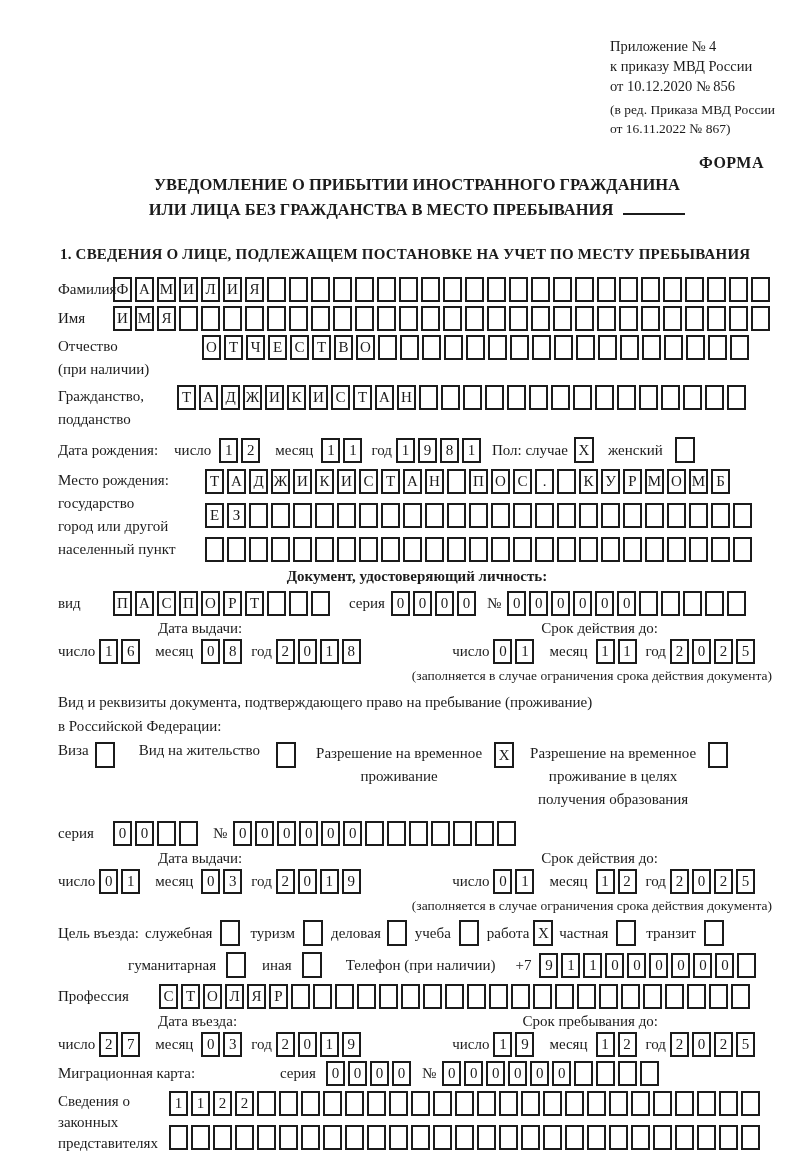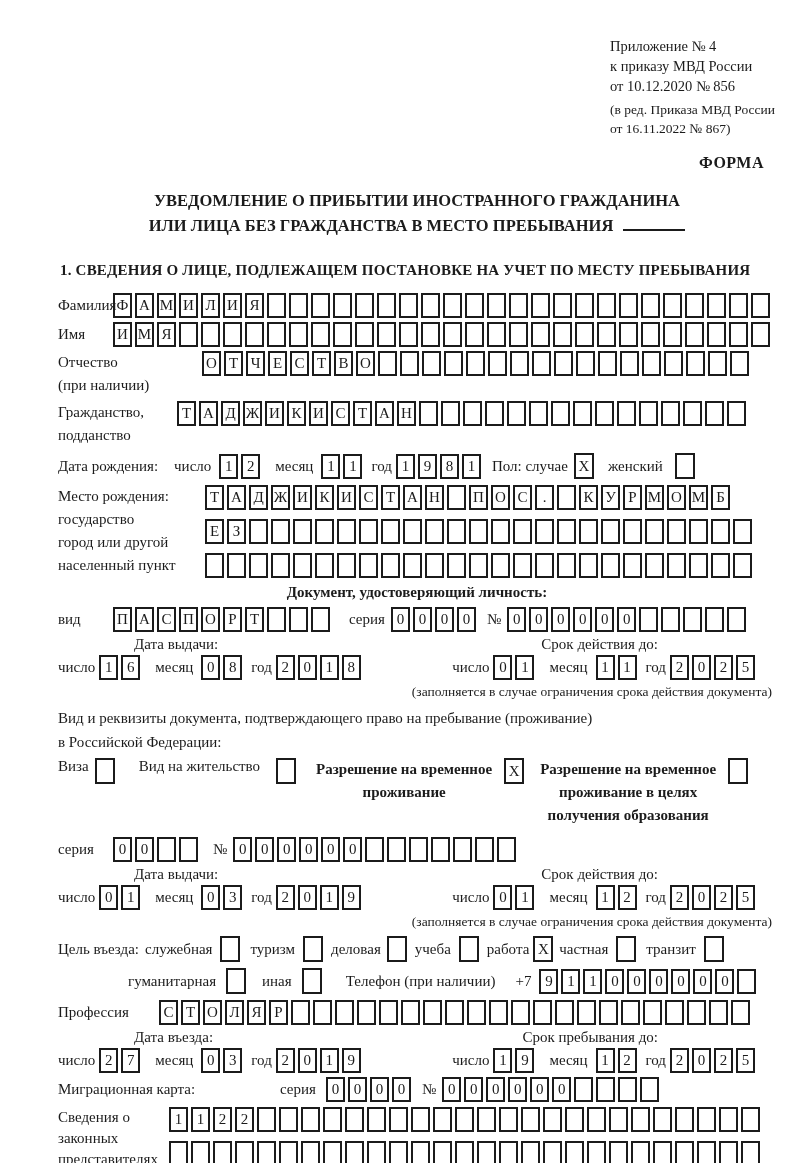--- a/index.html
+++ b/index.html
@@ -11,21 +11,21 @@
     font-size:15px;
   }
   .page { width:800px; height:1163px; padding:36px 24px 0 58px; }
 
   
   .annex { margin-left:552px; line-height:20px; font-size:14.5px; white-space:nowrap; }
   .annex .small { font-size:13.5px; line-height:19px; }
   .annex .gap { margin-top:4px; }
   .forma { text-align:right; font-weight:bold; font-size:16px; letter-spacing:.5px; margin:16px 12px 0 0; }
 
-  .title { text-align:center; font-weight:bold; font-size:16.5px; line-height:25px; margin-top:16px; }
+  .title { text-align:center; font-weight:bold; font-size:16.5px; line-height:25px; }
   .uline { display:inline-block; width:62px; border-bottom:2px solid var(--ink); margin-left:10px; vertical-align:baseline; }
 
   .sect { font-weight:bold; font-size:15px; margin:24px 0 14px 2px; letter-spacing:.2px; }
 
   
   .frow { display:flex; align-items:center; margin-bottom:4px; }
   .frow.top { align-items:flex-start; }
   .lbl { font-size:15px; white-space:nowrap; }
   .w55 { width:55px; flex:0 0 55px; }
   .w101 { width:101px; flex:0 0 101px; }
@@ -48,30 +48,30 @@
     flex:0 0 auto; width:20px; height:26px;
     border:2px solid var(--ink);
     display:inline-flex; align-items:center; justify-content:center;
     font-size:15px;
   }
   .stack > .cells { margin-bottom:9px; }
   .stack > .cells:last-child { margin-bottom:0; }
 
   .ml4{margin-left:4px} .ml6{margin-left:6px} .ml8{margin-left:8px} .ml10{margin-left:10px}
   .ml12{margin-left:12px} .ml14{margin-left:14px} .ml16{margin-left:16px} .ml20{margin-left:20px}
-  .ml24{margin-left:24px} .ml70{margin-left:70px} .ml100{margin-left:76px}
+  .ml24{margin-left:24px} .ml70{margin-left:70px} .ml100{margin-left:100px}
 
   .dochead { text-align:center; font-weight:bold; font-size:15px; margin:6px 0 6px 0; }
   .heads { margin-bottom:2px; }
   .heads .h2 { margin-left:auto; margin-right:118px;text-align:center; }
   .grp { display:flex; align-items:center; }
   .rgrp { margin-left:auto; margin-right:18px; }
   .note { text-align:right; font-size:13.5px; margin:0 4px 6px 0; }
   .intro { font-size:15px; line-height:24px; }
-  .vblock { display:inline-block; text-align:center; line-height:23px;font-weight:bold; }
+  .vblock { display:inline-block; text-align:center; line-height:23px; }
   .visa-row { margin:4px 0 10px 0; }
 </style>
 </head>
 <body>
 
 <div class="page">
 
   <div class="annex">
     <div>Приложение № 4</div>
     <div>к приказу МВД России</div>

